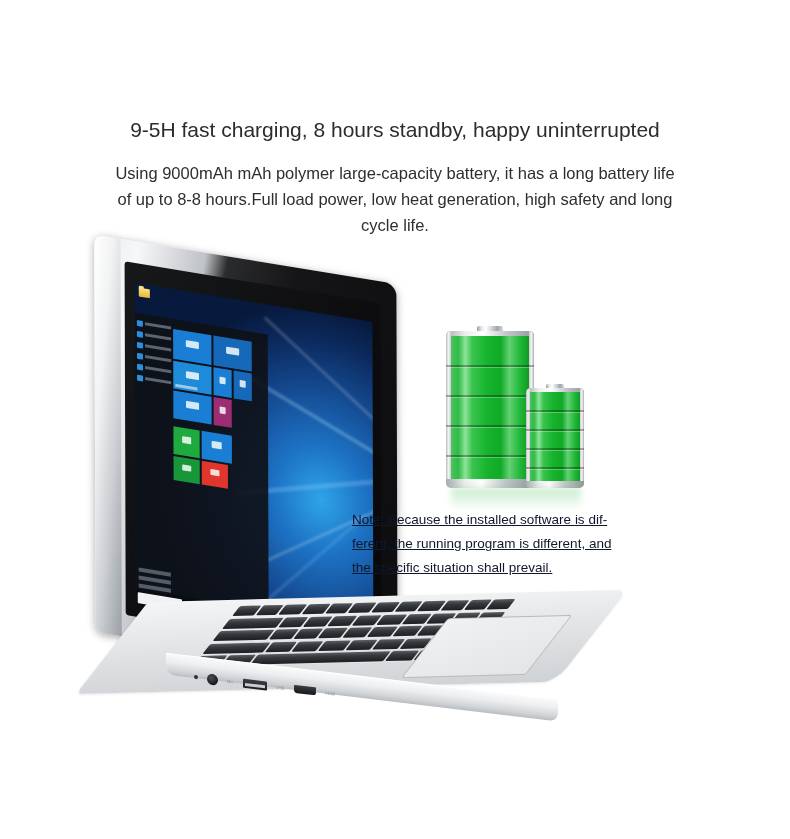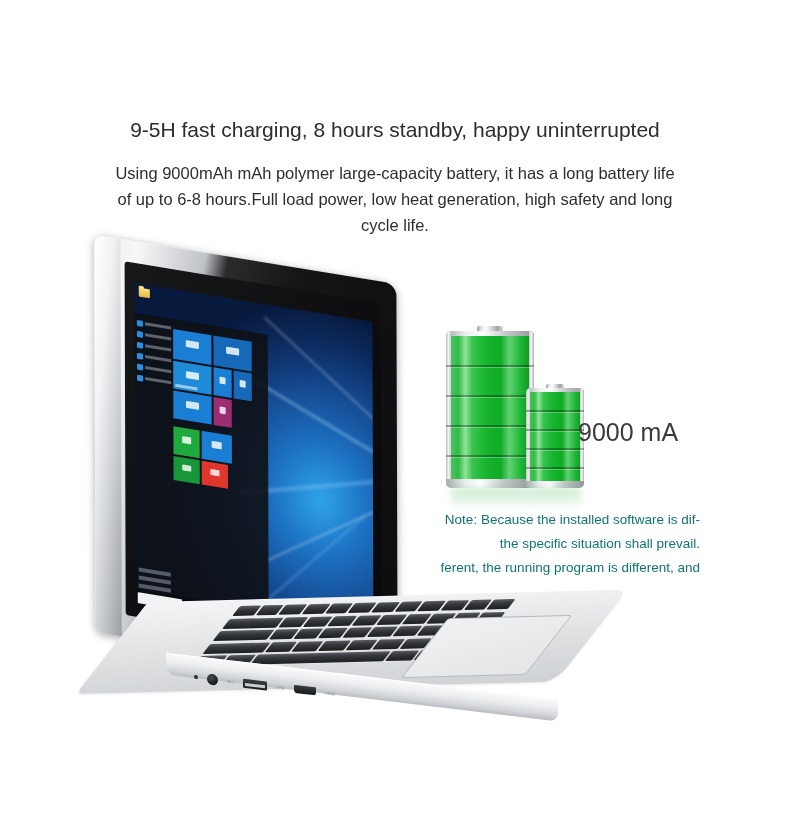--- a/index.html
+++ b/index.html
@@ -220,30 +220,30 @@
     background:linear-gradient(180deg,rgba(70,190,90,.30),rgba(255,255,255,0));
     filter:blur(3px);border-radius:0 0 6px 6px;
   }
   .mA{
     position:absolute;left:146px;top:100px;
     font-size:25px;color:#3a3a3a;white-space:nowrap;
   }
 
   .note{
     position:absolute;left:352px;top:508px;width:348px;
-    text-align:right;font-size:13.5px;line-height:24px;color:#0f766e;
+    text-align:left;font-size:13.5px;line-height:24px;color:#0f172a;text-decoration:underline;
   }
 </style>
 </head>
 <body>
 
 <div class="page">
 
   <div class="subhead">9-5H fast charging, 8 hours standby, happy uninterrupted</div>
-  <div class="desc">Using 9000mAh mAh polymer large-capacity battery, it has a long battery life of up to 6-8 hours.Full load power, low heat generation, high safety and long cycle life.</div>
+  <div class="desc">Using 9000mAh mAh polymer large-capacity battery, it has a long battery life of up to 8-8 hours.Full load power, low heat generation, high safety and long cycle life.</div>
 
   <div class="laptop">
 
     <div class="lid-wrap">
       <div class="lid-outer"></div>
       <div class="lid-rim"></div>
       <div class="bezel">
         <div class="cam"></div>
       </div>
 
@@ -428,22 +428,21 @@
         <div class="shellR" style="width:4px"></div>
         <div class="seg" style="top:22px;height:1.5px"></div>
         <div class="seg" style="top:41px;height:1.5px"></div>
         <div class="seg" style="top:60px;height:1.5px"></div>
         <div class="seg" style="top:79px;height:1.5px"></div>
         <div class="footer" style="height:7px"></div>
       </div>
       <div class="refl"></div>
     </div>
 
-    <div class="mA">9000 mA</div>
   </div>
 
   <div class="note">
     <div>Note: Because the installed software is dif-</div>
+    <div>ferent, the running program is different, and</div>
     <div>the specific situation shall prevail.</div>
-    <div>ferent, the running program is different, and</div>
   </div>
 
 </div>
 
 </body></html>

